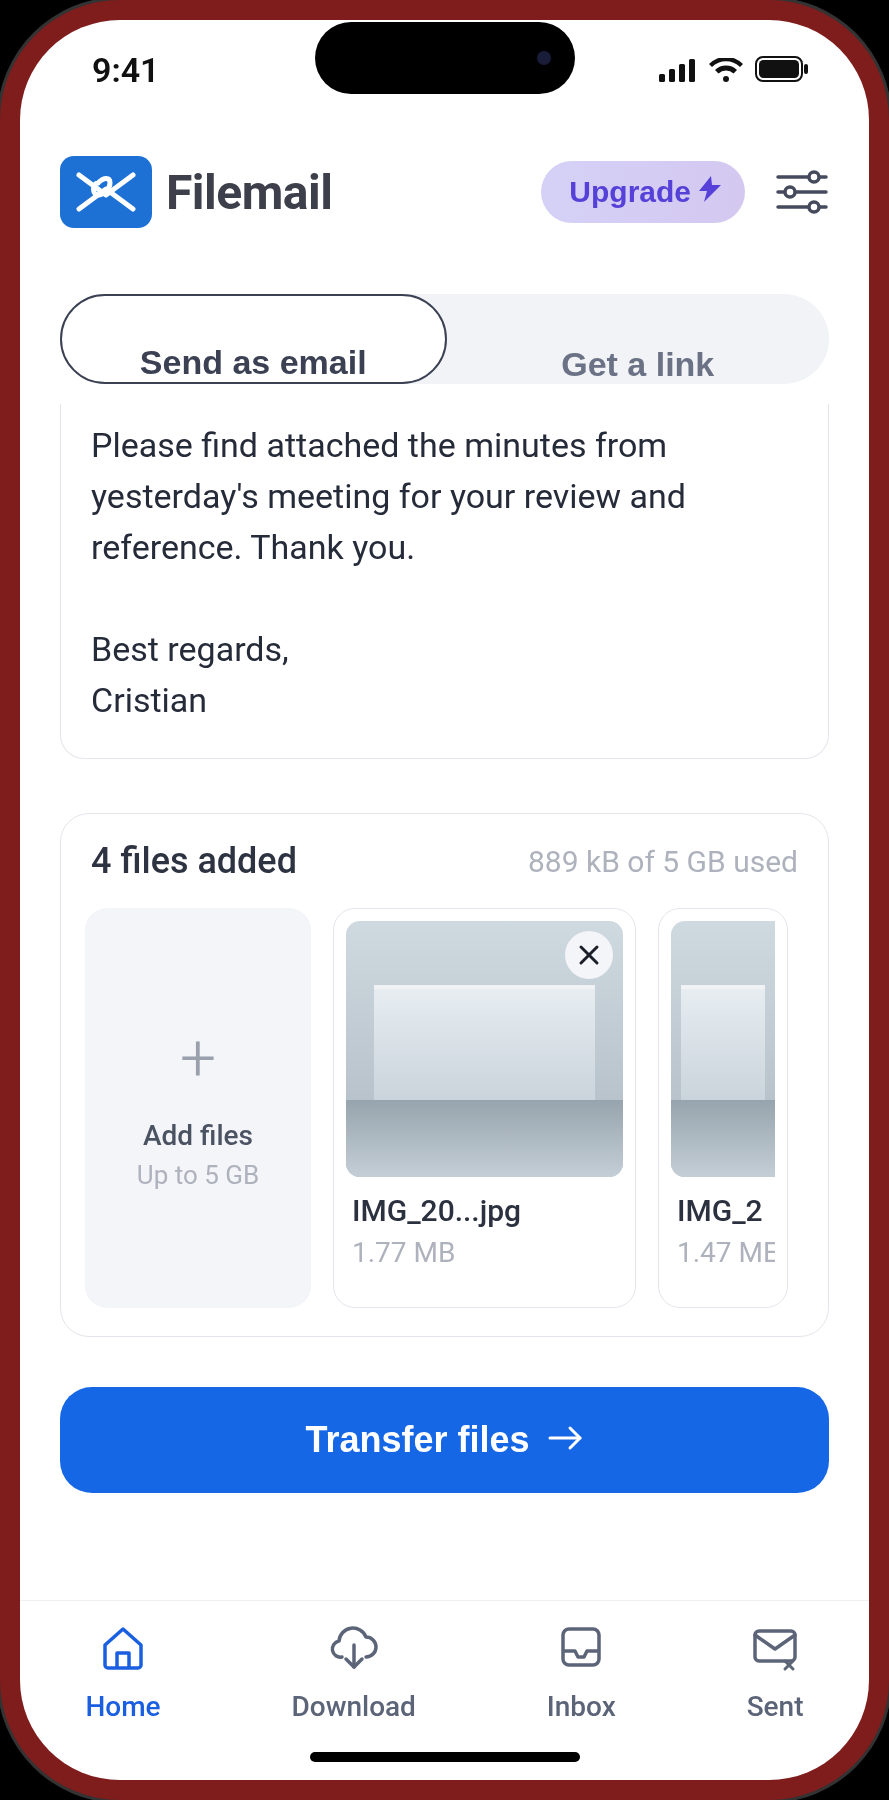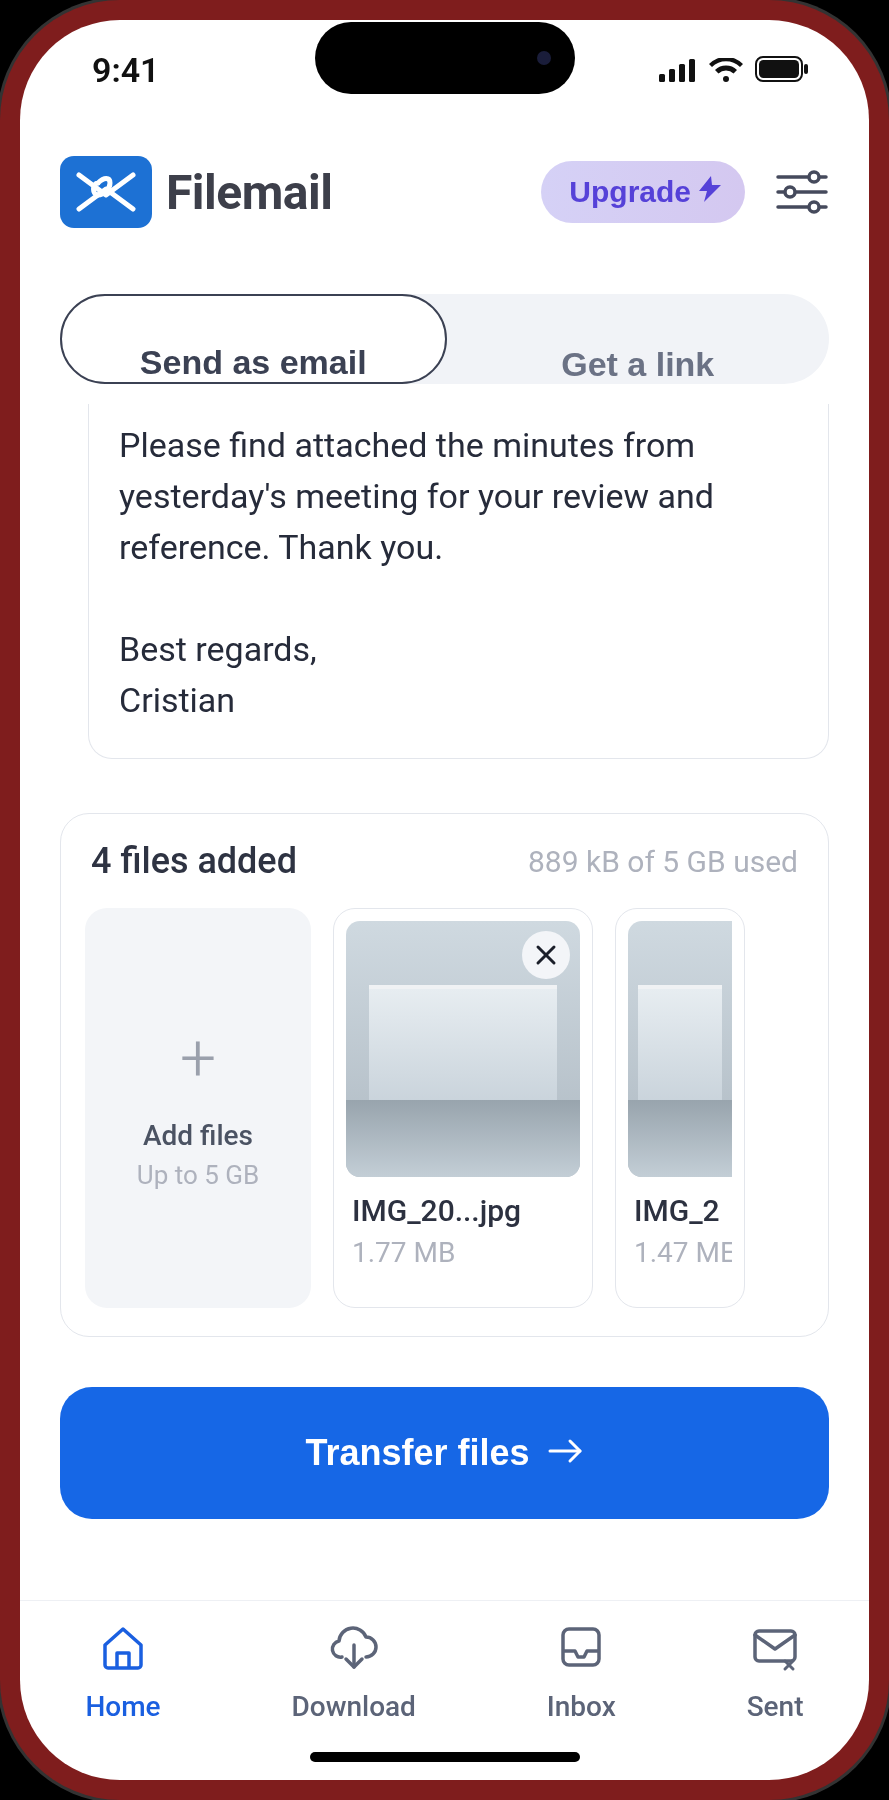--- a/index.html
+++ b/index.html
@@ -75,21 +75,21 @@
     border-radius:60px; cursor:pointer;
   }
   .seg-item.active {
     background:#fff; border:2px solid #3b4153; color:#3b4153;
   }
 
   
   .content { padding: 0 40px; display:flex; flex-direction:column; gap:44px; }
   .msg-card {
     border:1px solid #e3e6ec; border-top:none; border-radius:0 0 24px 24px;
-    padding: 16px 30px 32px; font-size:34px; line-height:1.5; color:#262b3a;margin-left:28px;
+    padding: 16px 30px 32px; font-size:34px; line-height:1.5; color:#262b3a;
   }
 
   
   .files-card {
     border:1px solid #e3e6ec; border-radius:29px; padding: 26px 24px 28px;
     margin-top:10px;
   }
   .files-head { display:flex; justify-content:space-between; align-items:center; margin-bottom:26px; padding:0 6px; }
   .files-title { font-size:36px; font-weight:500; color:#2e3342; }
   .files-usage { font-size:30px; color:#aeb2bd; }
@@ -98,21 +98,21 @@
   .add-tile {
     width:226px; height:400px; background:#f3f5f8; border-radius:22px;
     display:flex; flex-direction:column; align-items:center; justify-content:center;
     flex:0 0 auto; cursor:pointer;
   }
   .plus { font-size:64px; color:#9aa0ac; font-weight:300; line-height:1; margin-bottom:28px; }
   .add-label { font-size:28px; color:#4b5363; font-weight:500; }
   .add-sub { font-size:26px; color:#aeb2bd; margin-top:8px; }
 
   .file-tile {
-    width:260px; flex:0 0 auto; border:1px solid #e3e6ec; border-radius:22px;
+    width:303px; flex:0 0 auto; border:1px solid #e3e6ec; border-radius:22px;
     padding:12px 12px 18px; display:flex; flex-direction:column; position:relative;
   }
   .thumb {
     width:100%; height:256px; border-radius:14px; background:linear-gradient(#cfd9e0,#aeb9c2);
     position:relative; margin-bottom:16px; overflow:hidden;
   }
   .bldg { position:absolute; inset:0; }
   .bldg::before {
     content:""; position:absolute; left:10%; top:25%; width:80%; height:45%;
     background:linear-gradient(#e7edf1,#c9d3db); border-top:4px solid #f0f2f4;
@@ -127,21 +127,21 @@
     color:#1b1f2a; cursor:pointer;
   }
   .file-name { font-size:30px; color:#2c3140; font-weight:500; padding:0 6px; white-space:nowrap; overflow:hidden; text-overflow:clip; }
   .file-size { font-size:28px; color:#aeb2bd; padding:8px 6px 0; white-space:nowrap; overflow:hidden; }
   .file-tile.partial { width:130px; overflow:hidden; }
   .file-tile.partial .thumb { border-radius:14px 0 0 14px; }
 
   
   .transfer-wrap { padding: 50px 40px 10px; }
   .transfer-btn {
-    width:100%; height:132px; background:#1667e6; color:#fff; border:none;
+    width:100%; height:106px; background:#1667e6; color:#fff; border:none;
     border-radius:32px; font-size:36px; font-weight:600; display:flex;
     align-items:center; justify-content:center; gap:18px; cursor:pointer;
   }
 
   
   .tabbar {
     margin-top:auto; height:180px; border-top:1px solid #eef0f4;
     display:flex; justify-content:space-around; align-items:flex-start; padding-top:20px;
     position:relative;
   }

